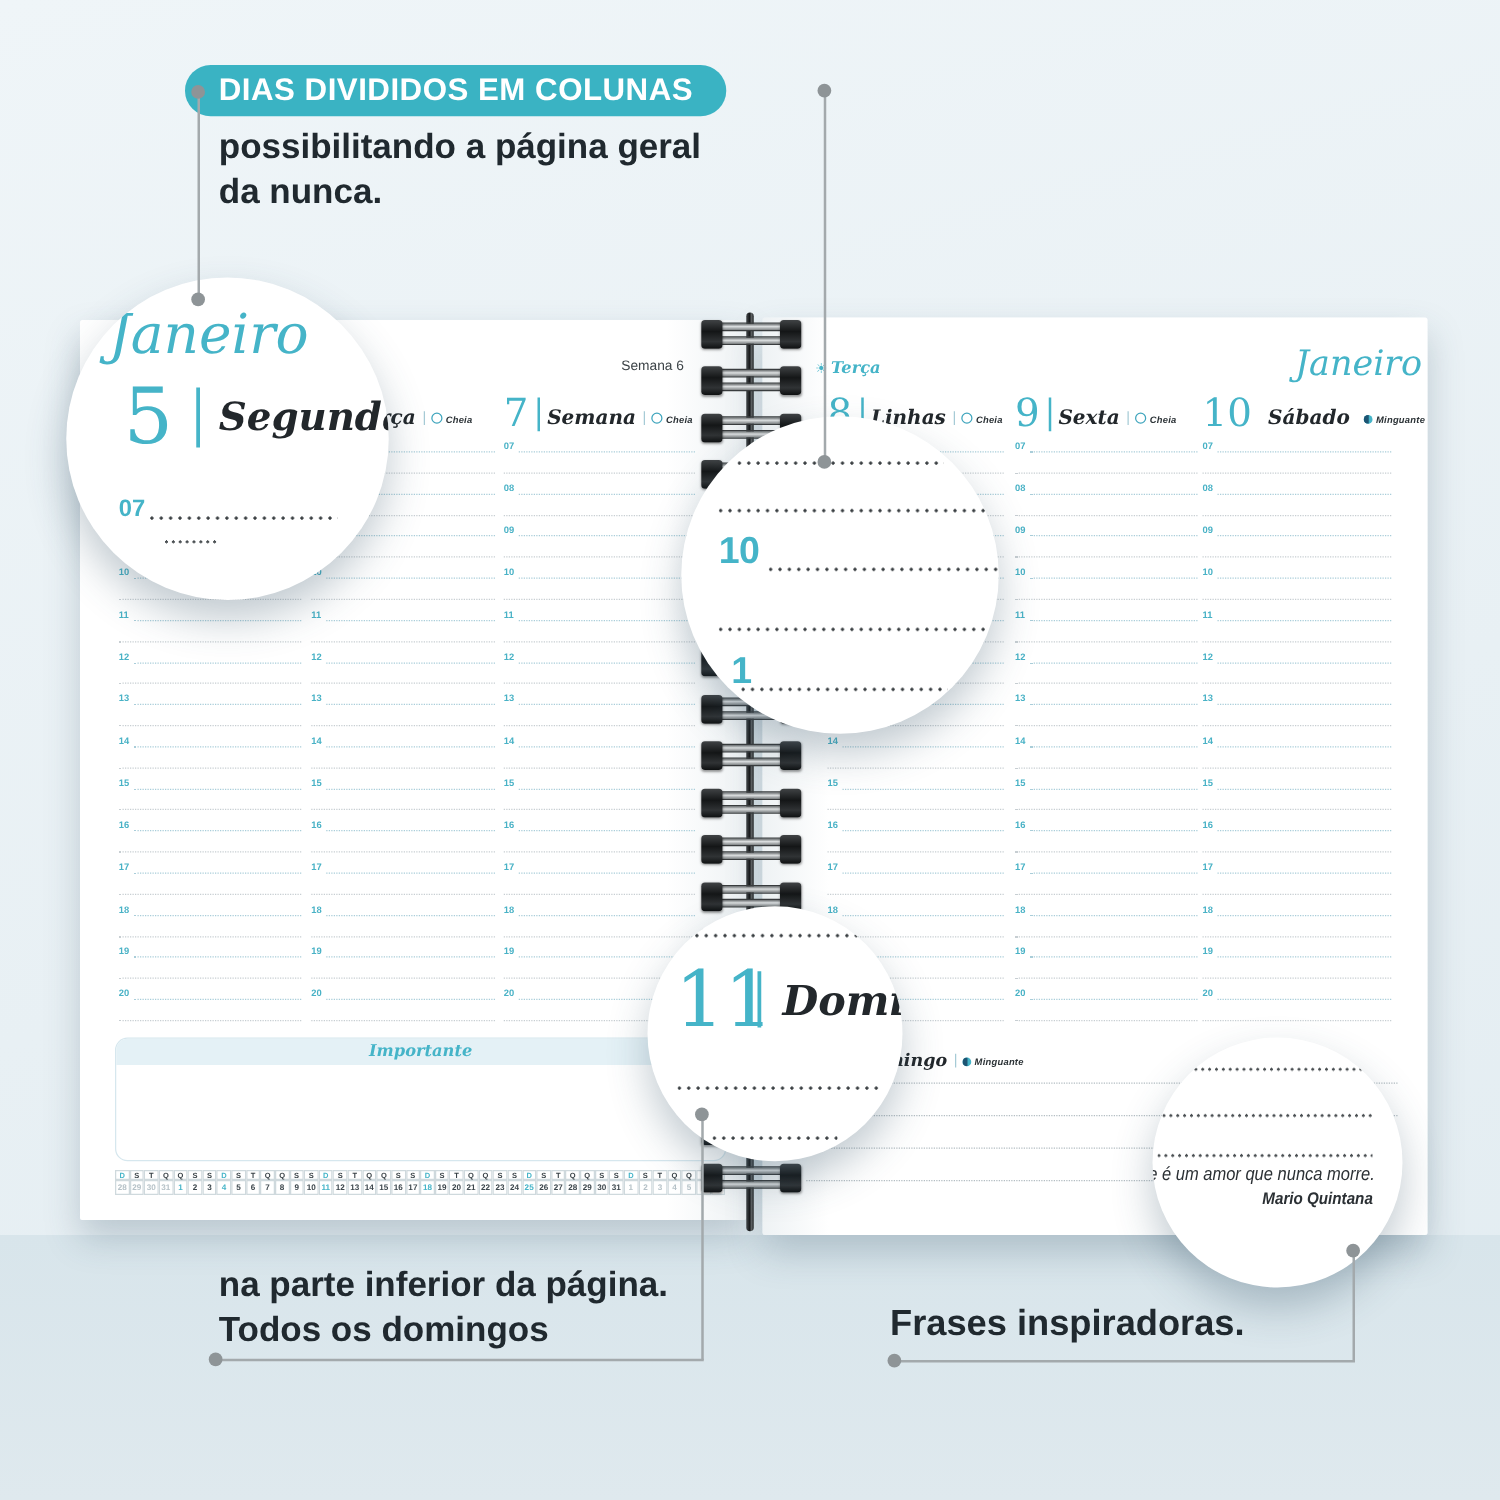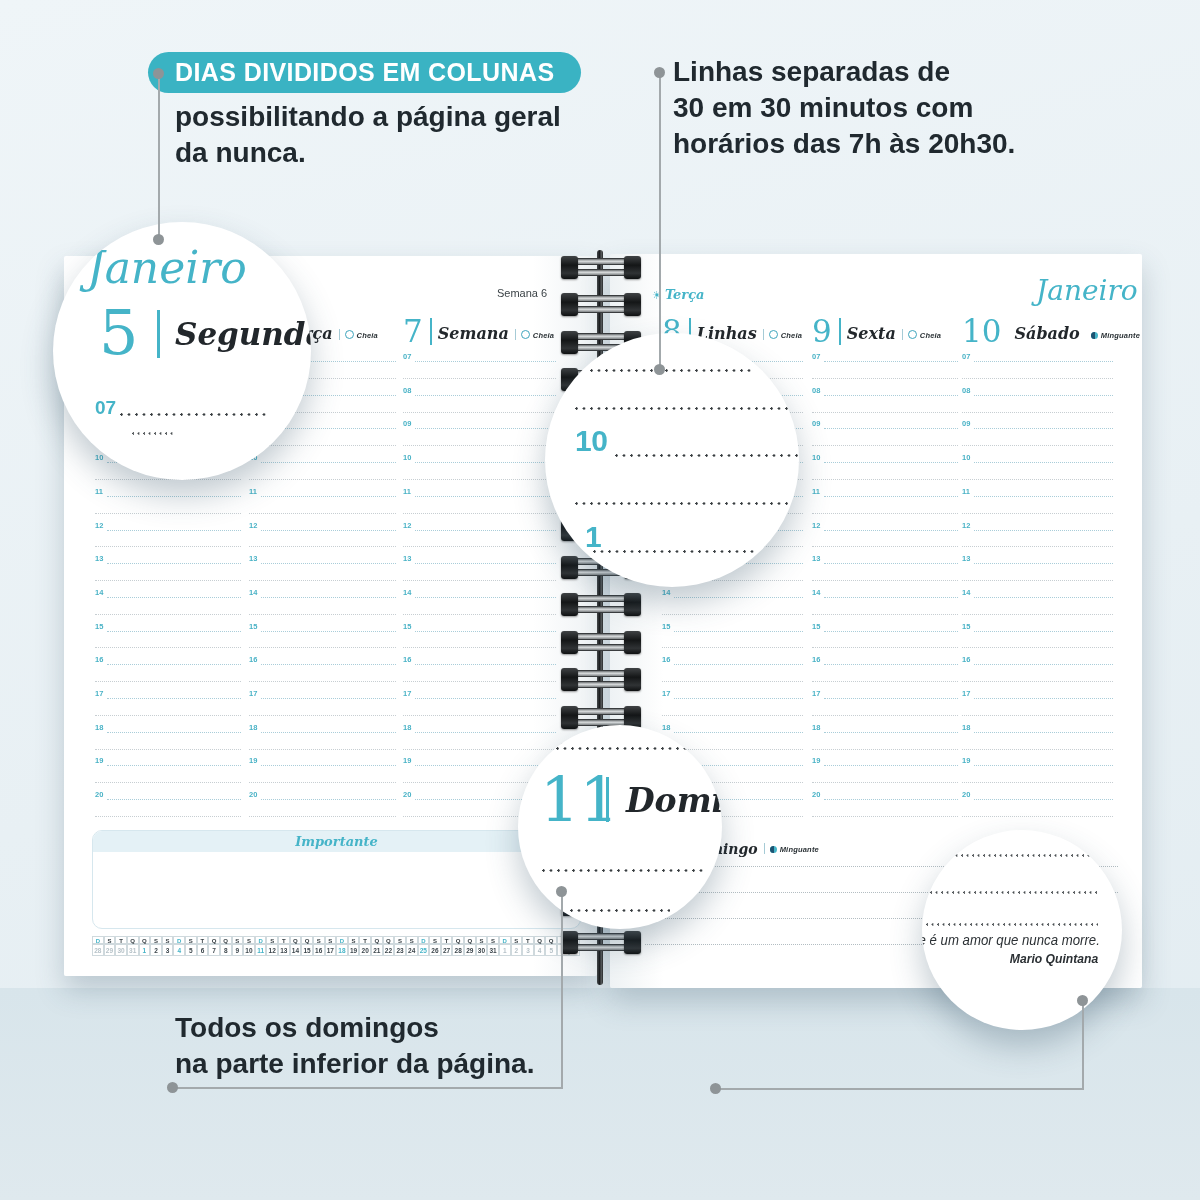--- a/index.html
+++ b/index.html
@@ -165,29 +165,25 @@
     <div class="fdots" style="left:4px;top:93px;width:172px;"></div>
     <div class="c4-quote">nizade é um amor que nunca morre.</div>
     <div class="c4-author">Mario Quintana</div>
   </div>
 
   <div class="badge">DIAS DIVIDIDOS EM COLUNAS</div>
   <div class="ann" id="ann-tl">
     <div>possibilitando a página geral</div>
     <div>da nunca.</div>
   </div>
-  <div class="ann" id="ann-tr">
-    <div>Linhas separadas de</div>
-    <div>30 em 30 minutos com</div>
-    <div>horários das 7h às 20h30.</div>
+  <div class="ann" id="ann-bl">
+    <div>na parte inferior da página.</div>
+    <div>Todos os domingos</div>
   </div>
-  <div class="ann" id="ann-bl">
-    <div>Todos os domingos</div>
-    <div>na parte inferior da página.</div>
-  </div>
+  <div class="ann" id="ann-br">Frases inspiradoras.</div>
 
   <div class="conn" style="left:158px;top:73px;width:2px;height:167px;"></div>
   <div class="cdot" style="left:153px;top:68px;"></div>
   <div class="cdot" style="left:153px;top:234px;"></div>
 
   <div class="conn" style="left:659px;top:72px;width:2px;height:298px;"></div>
   <div class="cdot" style="left:654px;top:67px;"></div>
   <div class="cdot" style="left:654px;top:364px;"></div>
 
   <div class="conn" style="left:561px;top:891px;width:2px;height:197px;"></div>

